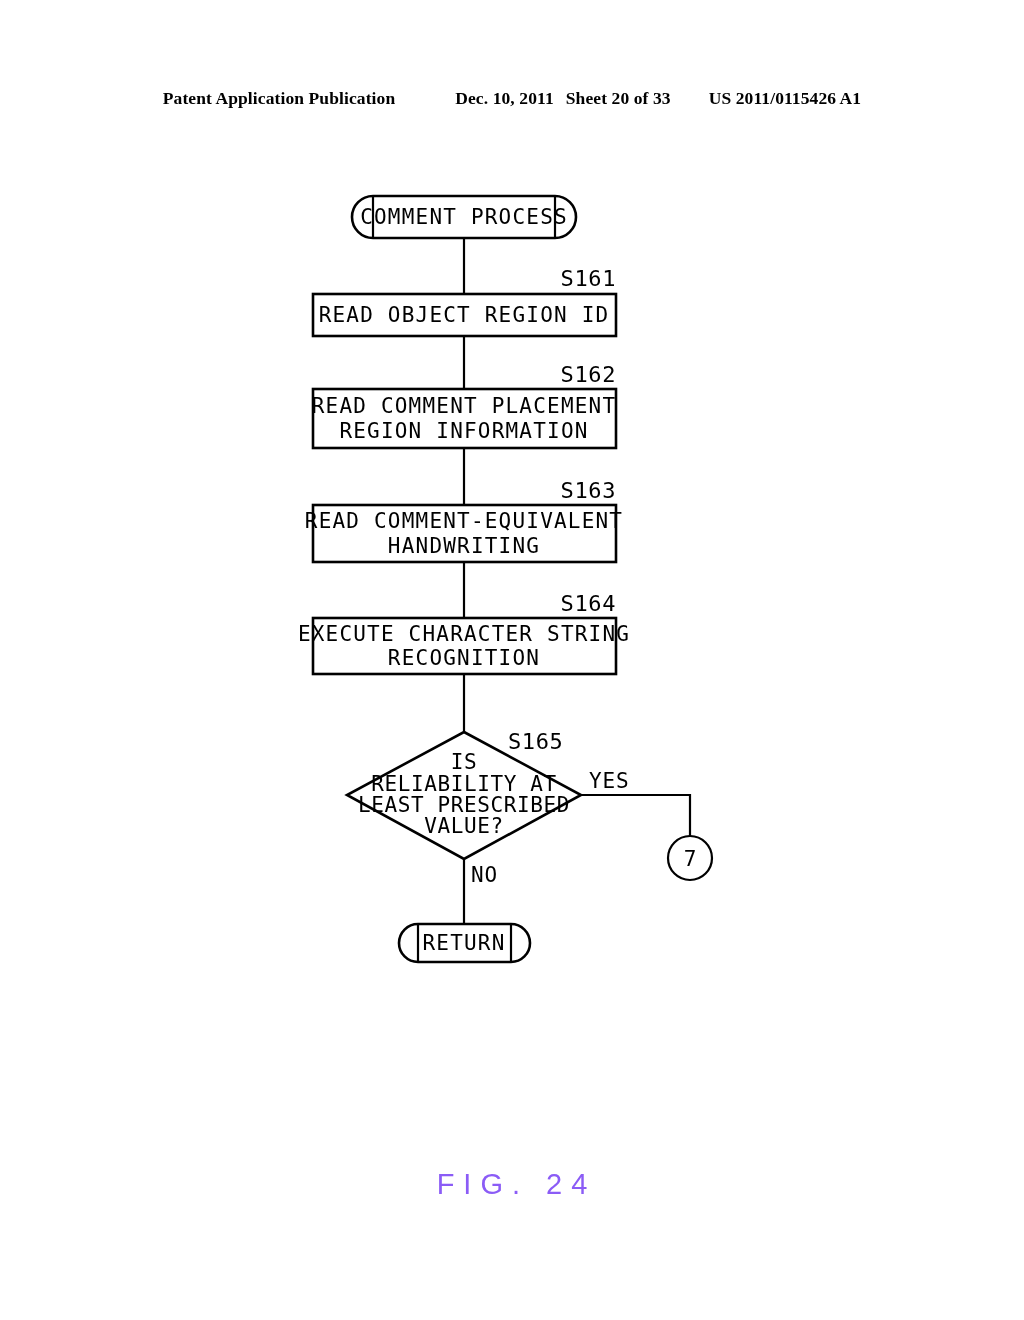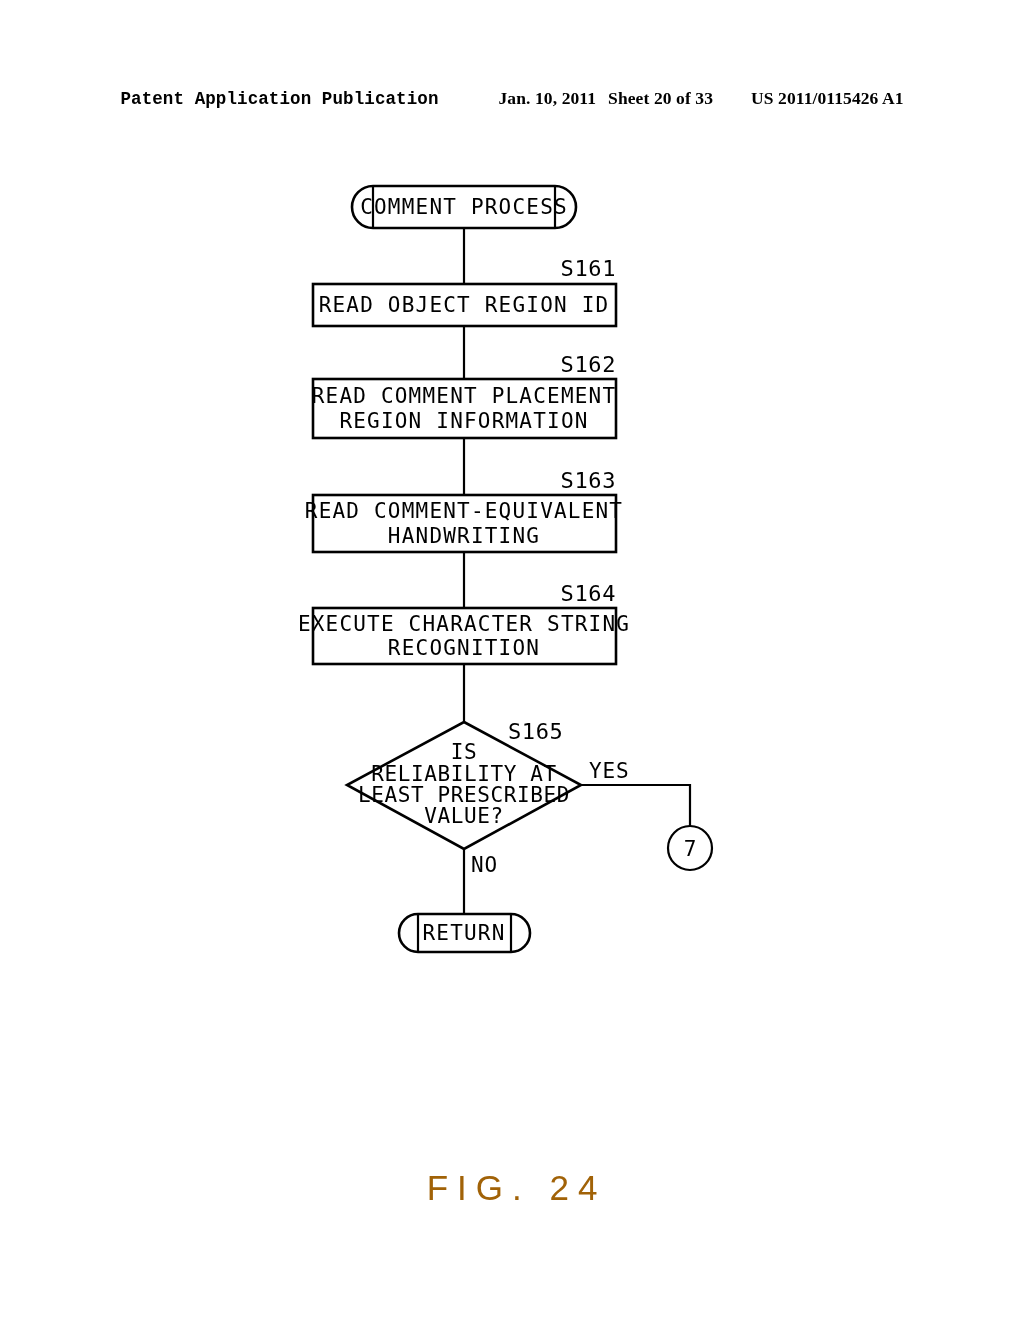--- a/index.html
+++ b/index.html
@@ -25,49 +25,49 @@
     width: 1024px;
     display: flex;
     justify-content: center;
     align-items: baseline;
     font-family: "Liberation Serif", serif;
     font-weight: bold;
     font-size: 17.5px;
     letter-spacing: 0.1px;
     white-space: nowrap;
   }
-  .page-header .hdr-pub   { margin-right: 60px; font-family: Liberation Mono, monospace; }
+  .page-header .hdr-pub   { margin-right: 60px; }
   .page-header .hdr-date  { margin-right: 12px; }
   .page-header .hdr-sheet { margin-right: 38px; }
   .page-header .hdr-num   { }
 
   
   .flow {
     position: absolute;
     left: 0;
-    top: 6px;
+    top: 16px;
     width: 1024px;
     height: 1136px;
   }
   .flow svg {
     display: block;
   }
 
   
   .fig-caption {
     position: absolute;
     top: 1168px;
     left: 0;
     width: 1024px;
     text-align: center;
     font-family: "Liberation Sans", sans-serif;
-    font-size: 35px;
+    font-size: 29px;
     letter-spacing: 9px;
     text-indent: 9px;
-    color: #a16207;
+    color: #8b5cf6;
   }
 
   
   text {
     font-family: "DejaVu Sans Mono", "Liberation Mono", monospace;
     fill: #000;
   }
   .t-node {
     font-size: 21px;
     letter-spacing: 1.2px;
@@ -105,21 +105,21 @@
     stroke: #000000;
     stroke-width: 2.2;
     fill: none;
   }
 </style>
 </head>
 <body>
 
 <div class="page-header">
   <span class="hdr-pub">Patent Application Publication</span>
-  <span class="hdr-date">Jan. 10, 2011</span>
+  <span class="hdr-date">Dec. 10, 2011</span>
   <span class="hdr-sheet">Sheet 20 of 33</span>
   <span class="hdr-num">US 2011/0115426 A1</span>
 </div>
 
 <div class="flow">
 <svg width="1024" height="1320" viewBox="0 0 1024 1320" xmlns="http://www.w3.org/2000/svg">
 
   <line class="conn-line" x1="464" y1="222" x2="464" y2="278"></line>
   <line class="conn-line" x1="464" y1="320" x2="464" y2="373"></line>
   <line class="conn-line" x1="464" y1="432" x2="464" y2="489"></line>

